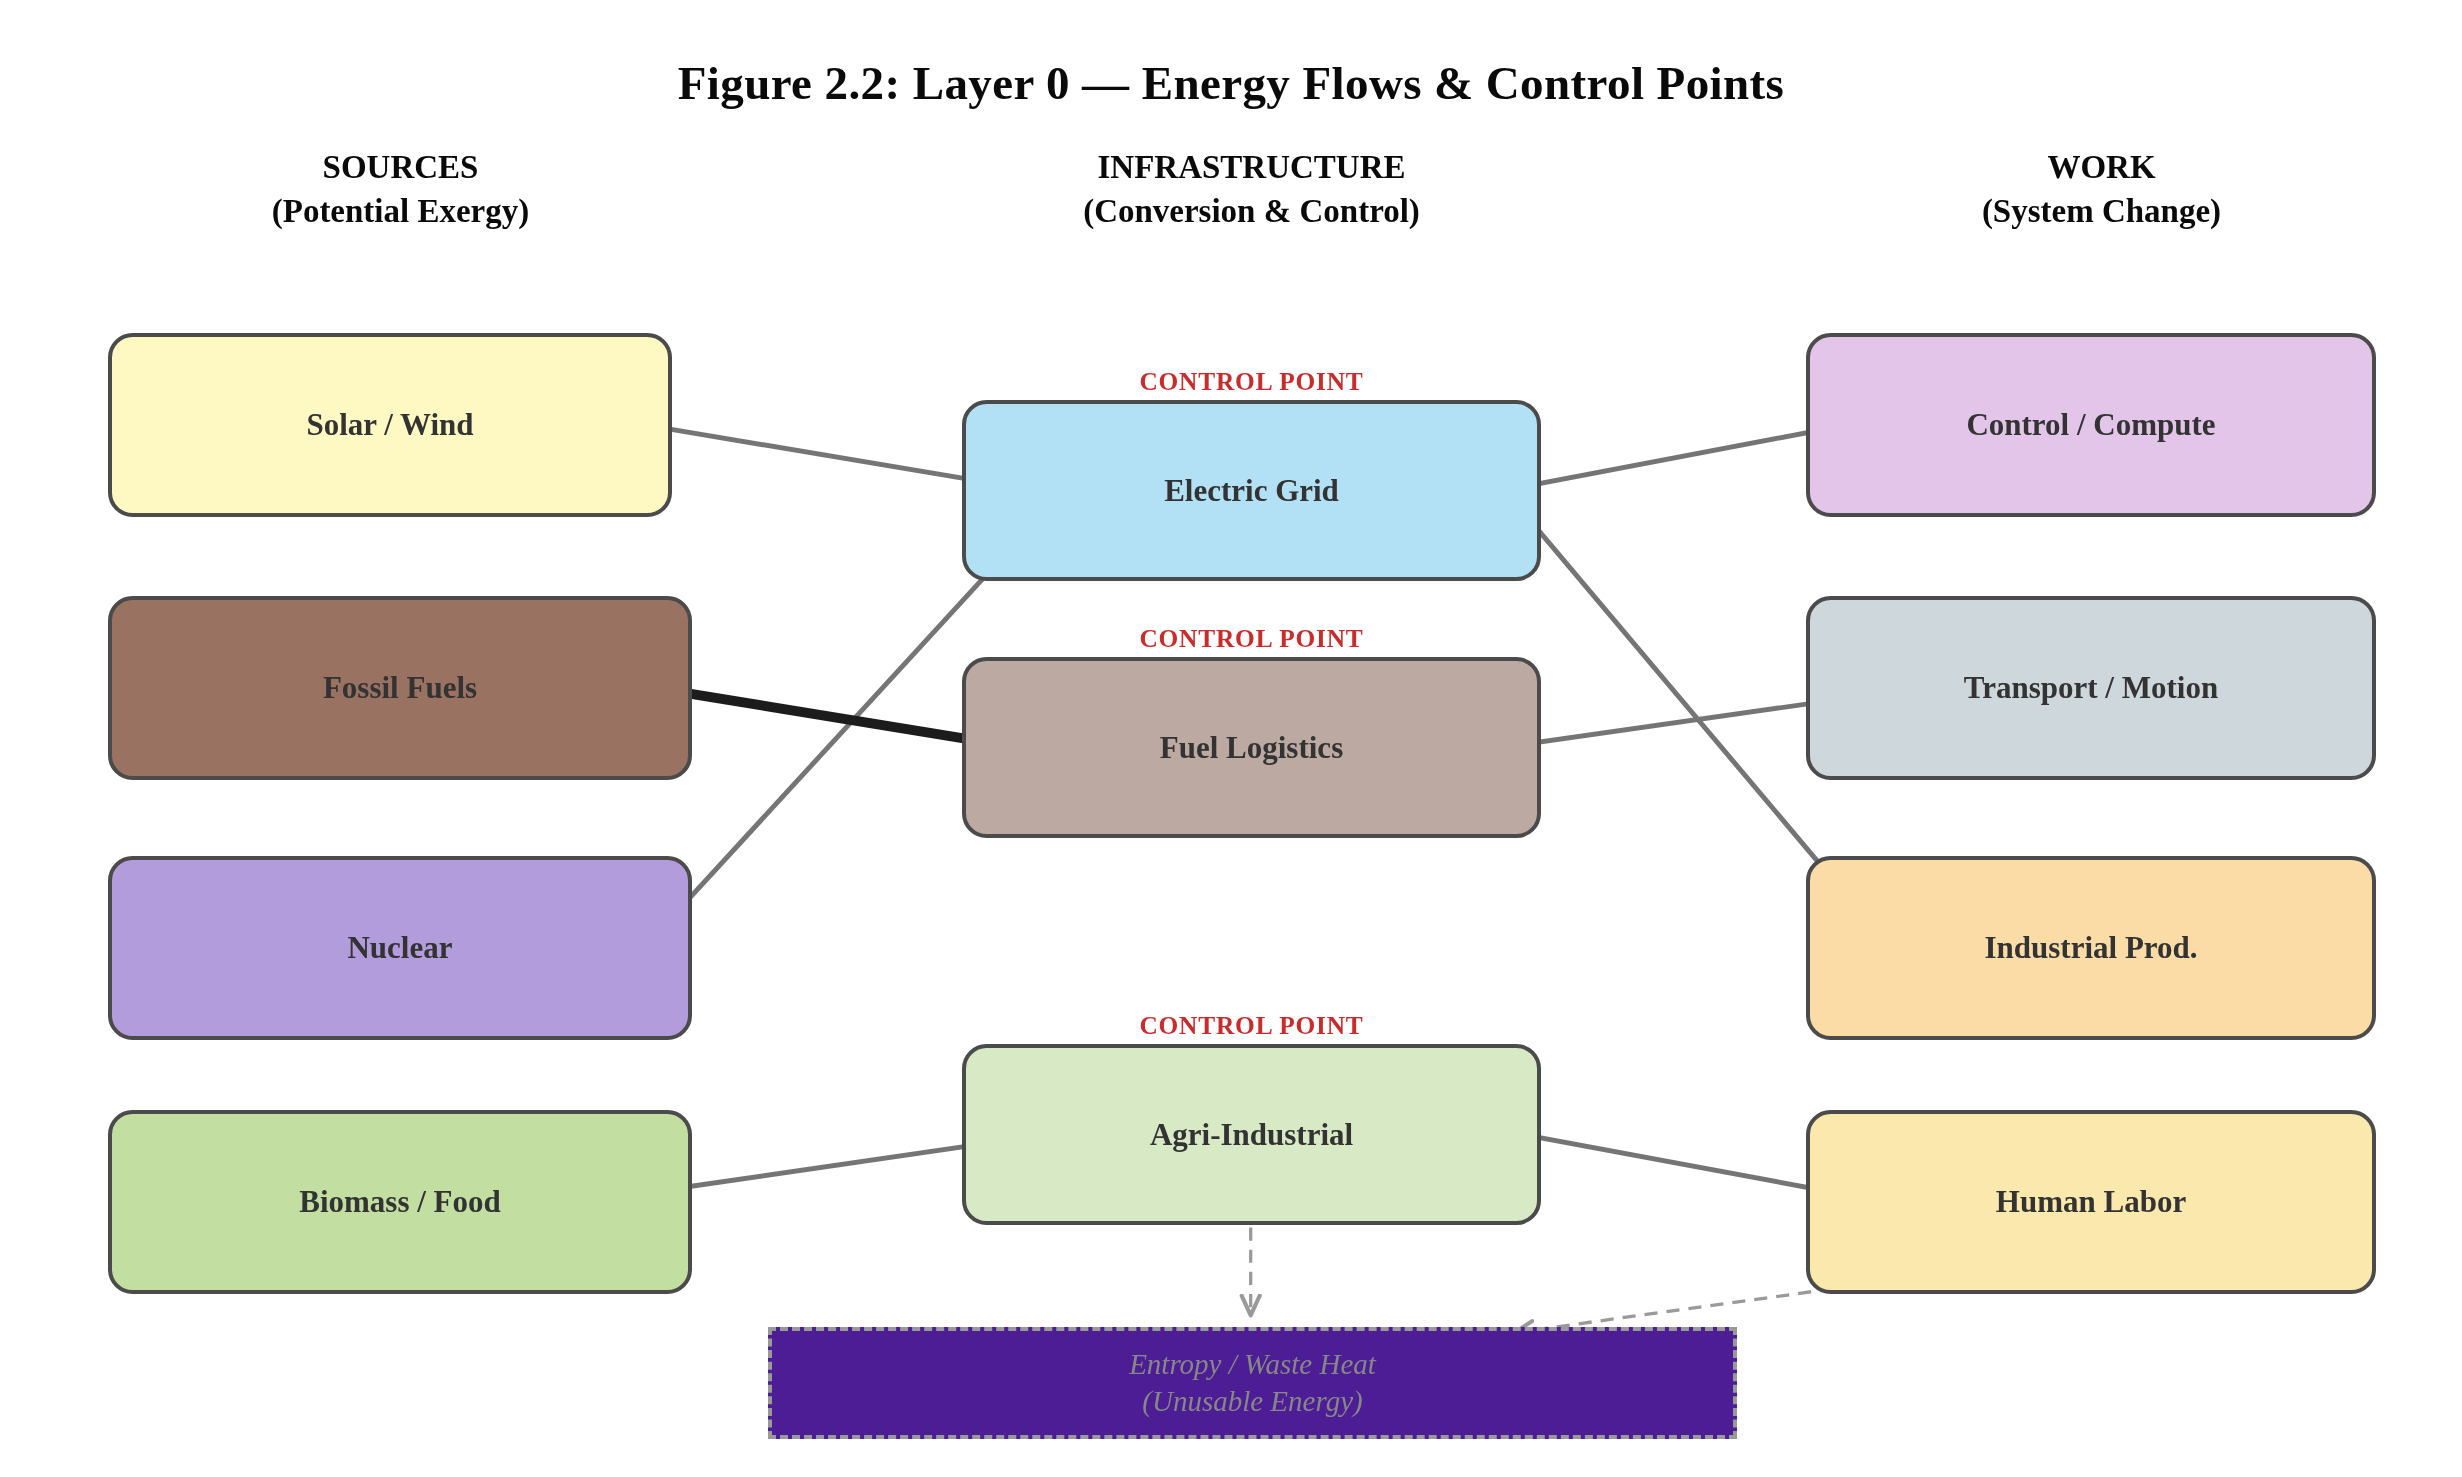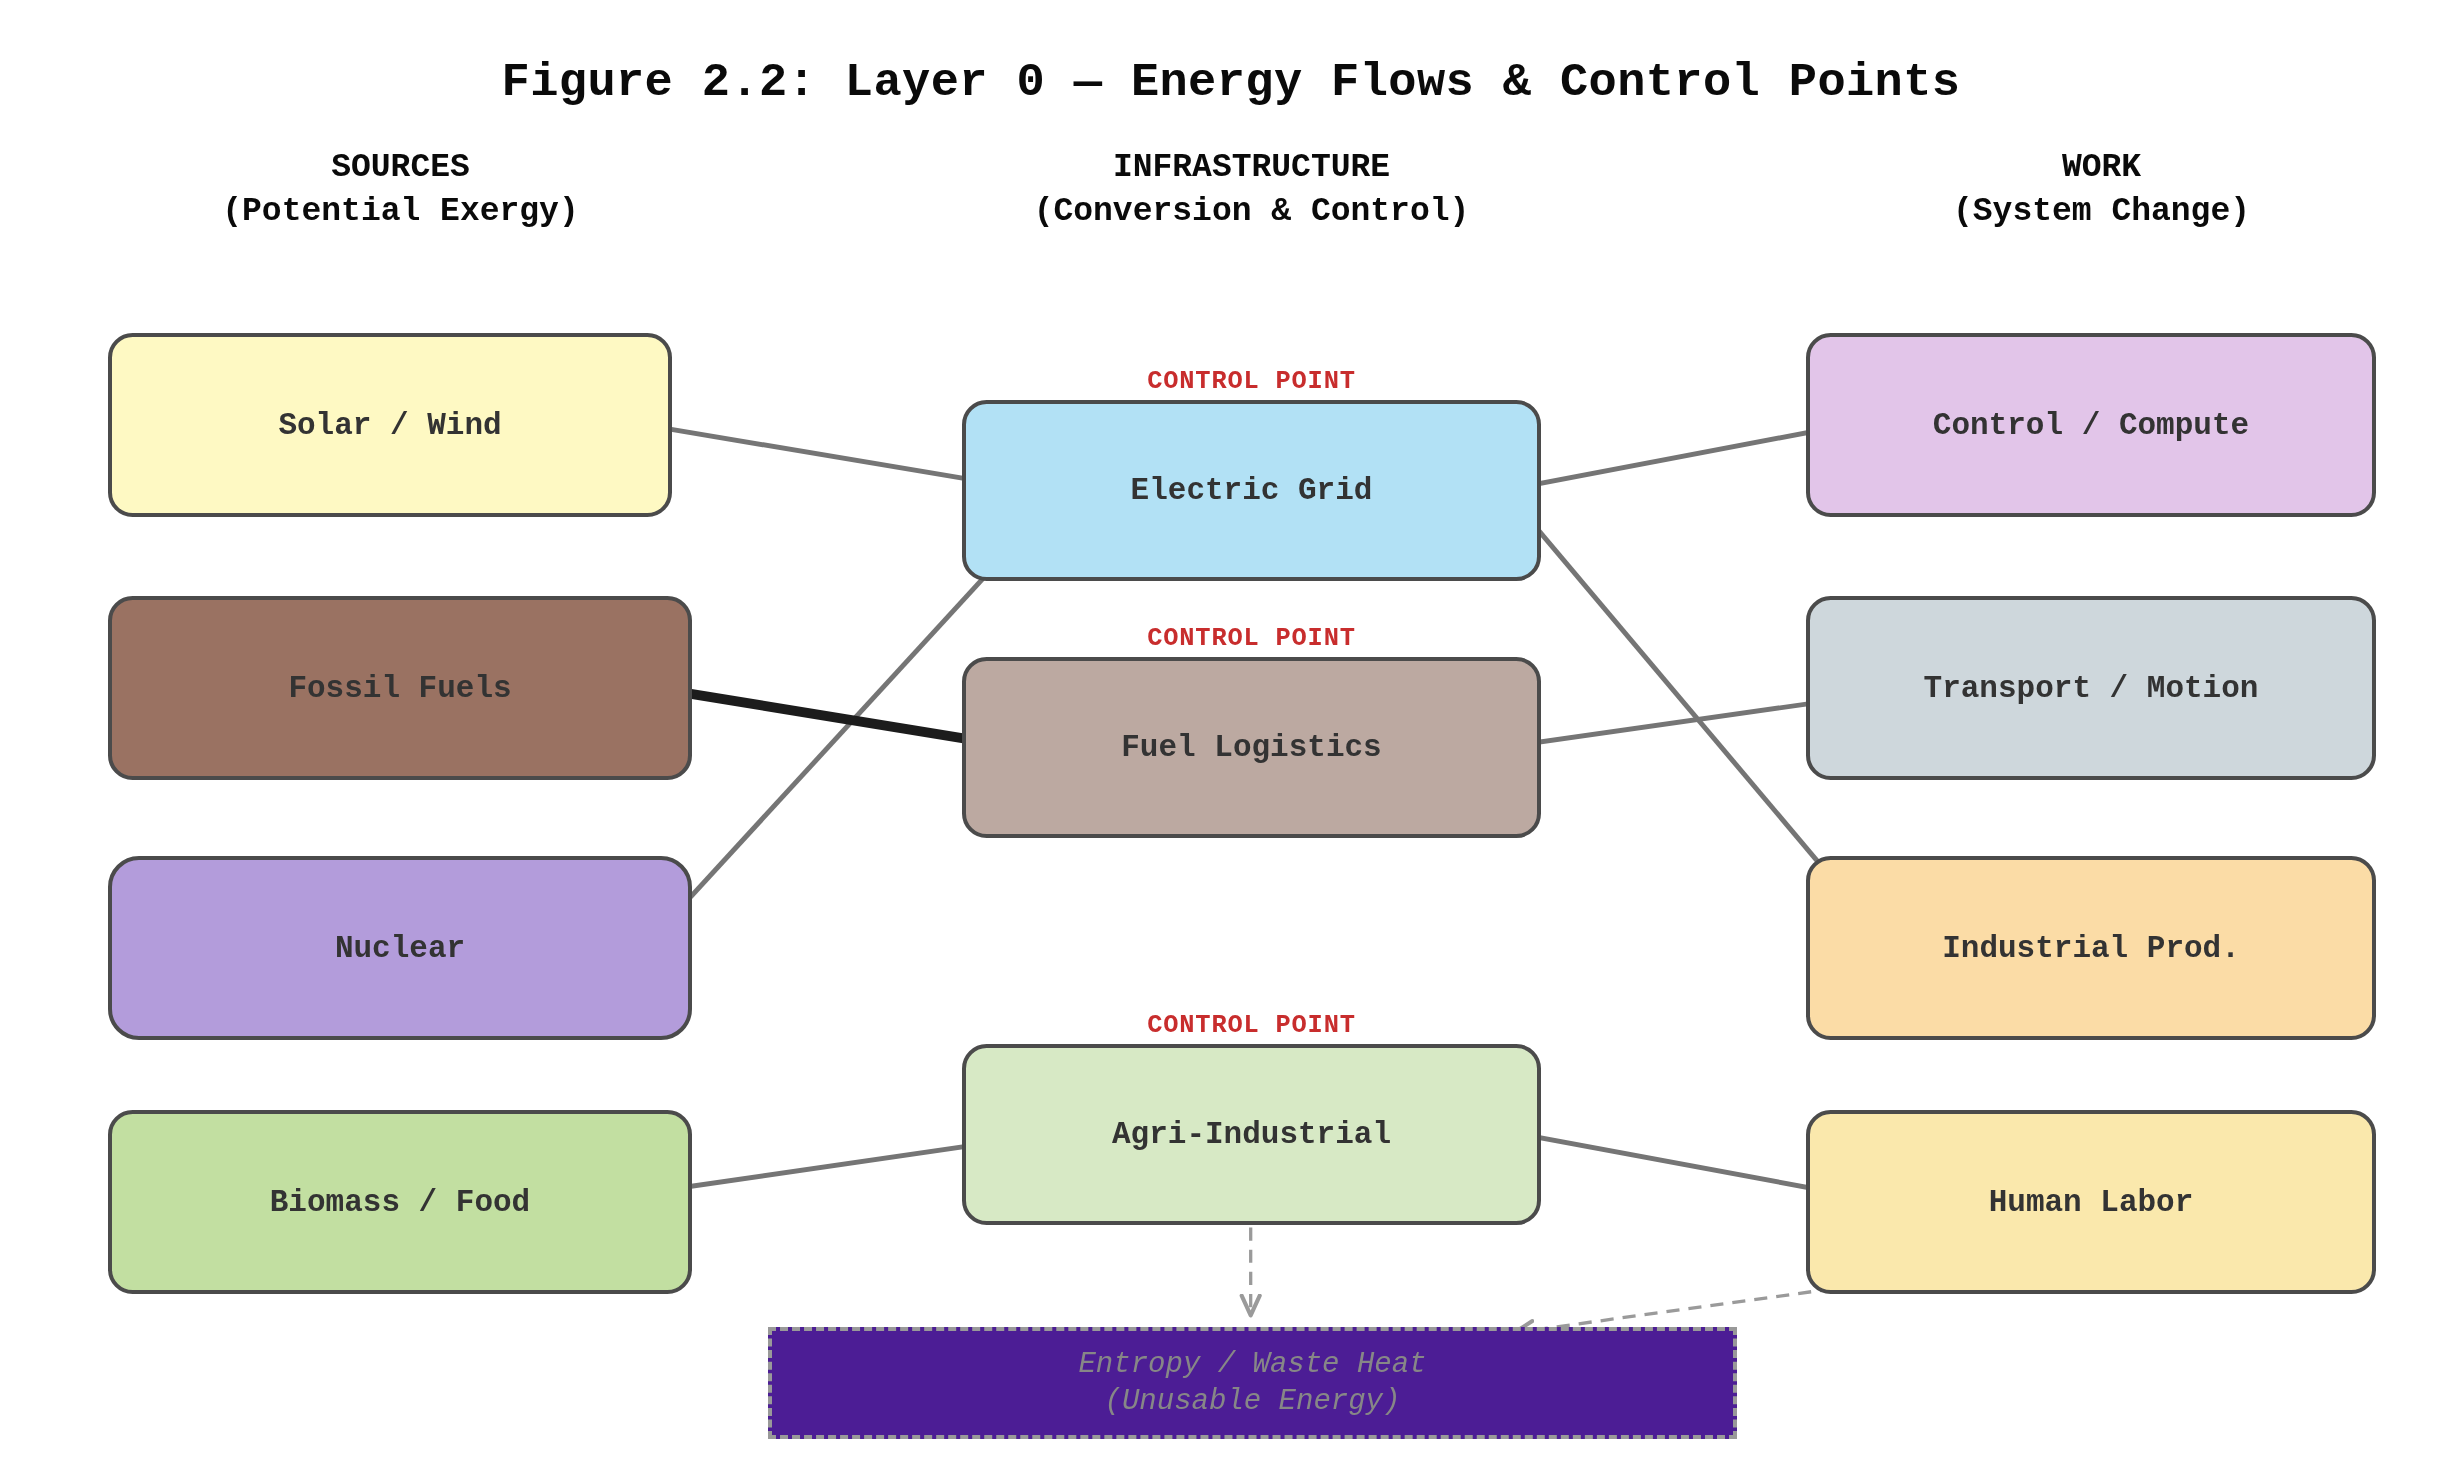--- a/index.html
+++ b/index.html
@@ -1,20 +1,20 @@
 <!DOCTYPE html>
 <html style="font-size:13px"><head>
 <meta charset="utf-8">
 <style>
   html,body{margin:0;padding:0;background:#ffffff;}
   .canvas{
     position:relative;
     width:2462px;height:1477px;
     background:#ffffff;
-    font-family:Liberation Mono, monospace;
+    font-family:Liberation Serif, serif;
     overflow:hidden;
   }
   .fig-title{
     position:absolute;left:0;top:56px;width:2462px;
     text-align:center;font-size:47px;font-weight:bold;color:#0a0a0a;
     letter-spacing:0.4px;
   }
   .col-header{
     position:absolute;width:739px;text-align:center;
     font-size:33px;font-weight:bold;color:#0a0a0a;line-height:1.32;
@@ -90,21 +90,21 @@
   <div class="cp-label" style="left:962px;top:367px;">CONTROL POINT</div>
   <div class="cp-label" style="left:962px;top:624px;">CONTROL POINT</div>
   <div class="cp-label" style="left:962px;top:1011px;">CONTROL POINT</div>
 
   <div class="node" style="left: 108px; top: 333px; width: 564px; height: 184px; background-color: #fef9c3;">
     <span>Solar / Wind</span>
   </div>
   <div class="node" style="left: 108px; top: 596px; width: 584px; height: 184px; background-color: rgb(154, 114, 98);">
     <span>Fossil Fuels</span>
   </div>
-  <div class="node" style="left: 108px; top: 856px; width: 584px; height: 184px; background-color: rgb(179, 156, 219); border-radius: 31px;">
+  <div class="node" style="left: 108px; top: 856px; width: 584px; height: 184px; background-color: rgb(179, 156, 219);">
     <span>Nuclear</span>
   </div>
   <div class="node" style="left: 108px; top: 1110px; width: 584px; height: 184px; background-color: rgb(194, 223, 161);">
     <span>Biomass / Food</span>
   </div>
 
   <div class="node" style="left: 962px; top: 400px; width: 579px; height: 181px; background-color: rgb(178, 225, 245);">
     <span>Electric Grid</span>
   </div>
   <div class="node" style="left: 962px; top: 657px; width: 579px; height: 181px; background-color: rgb(188, 169, 161);">

